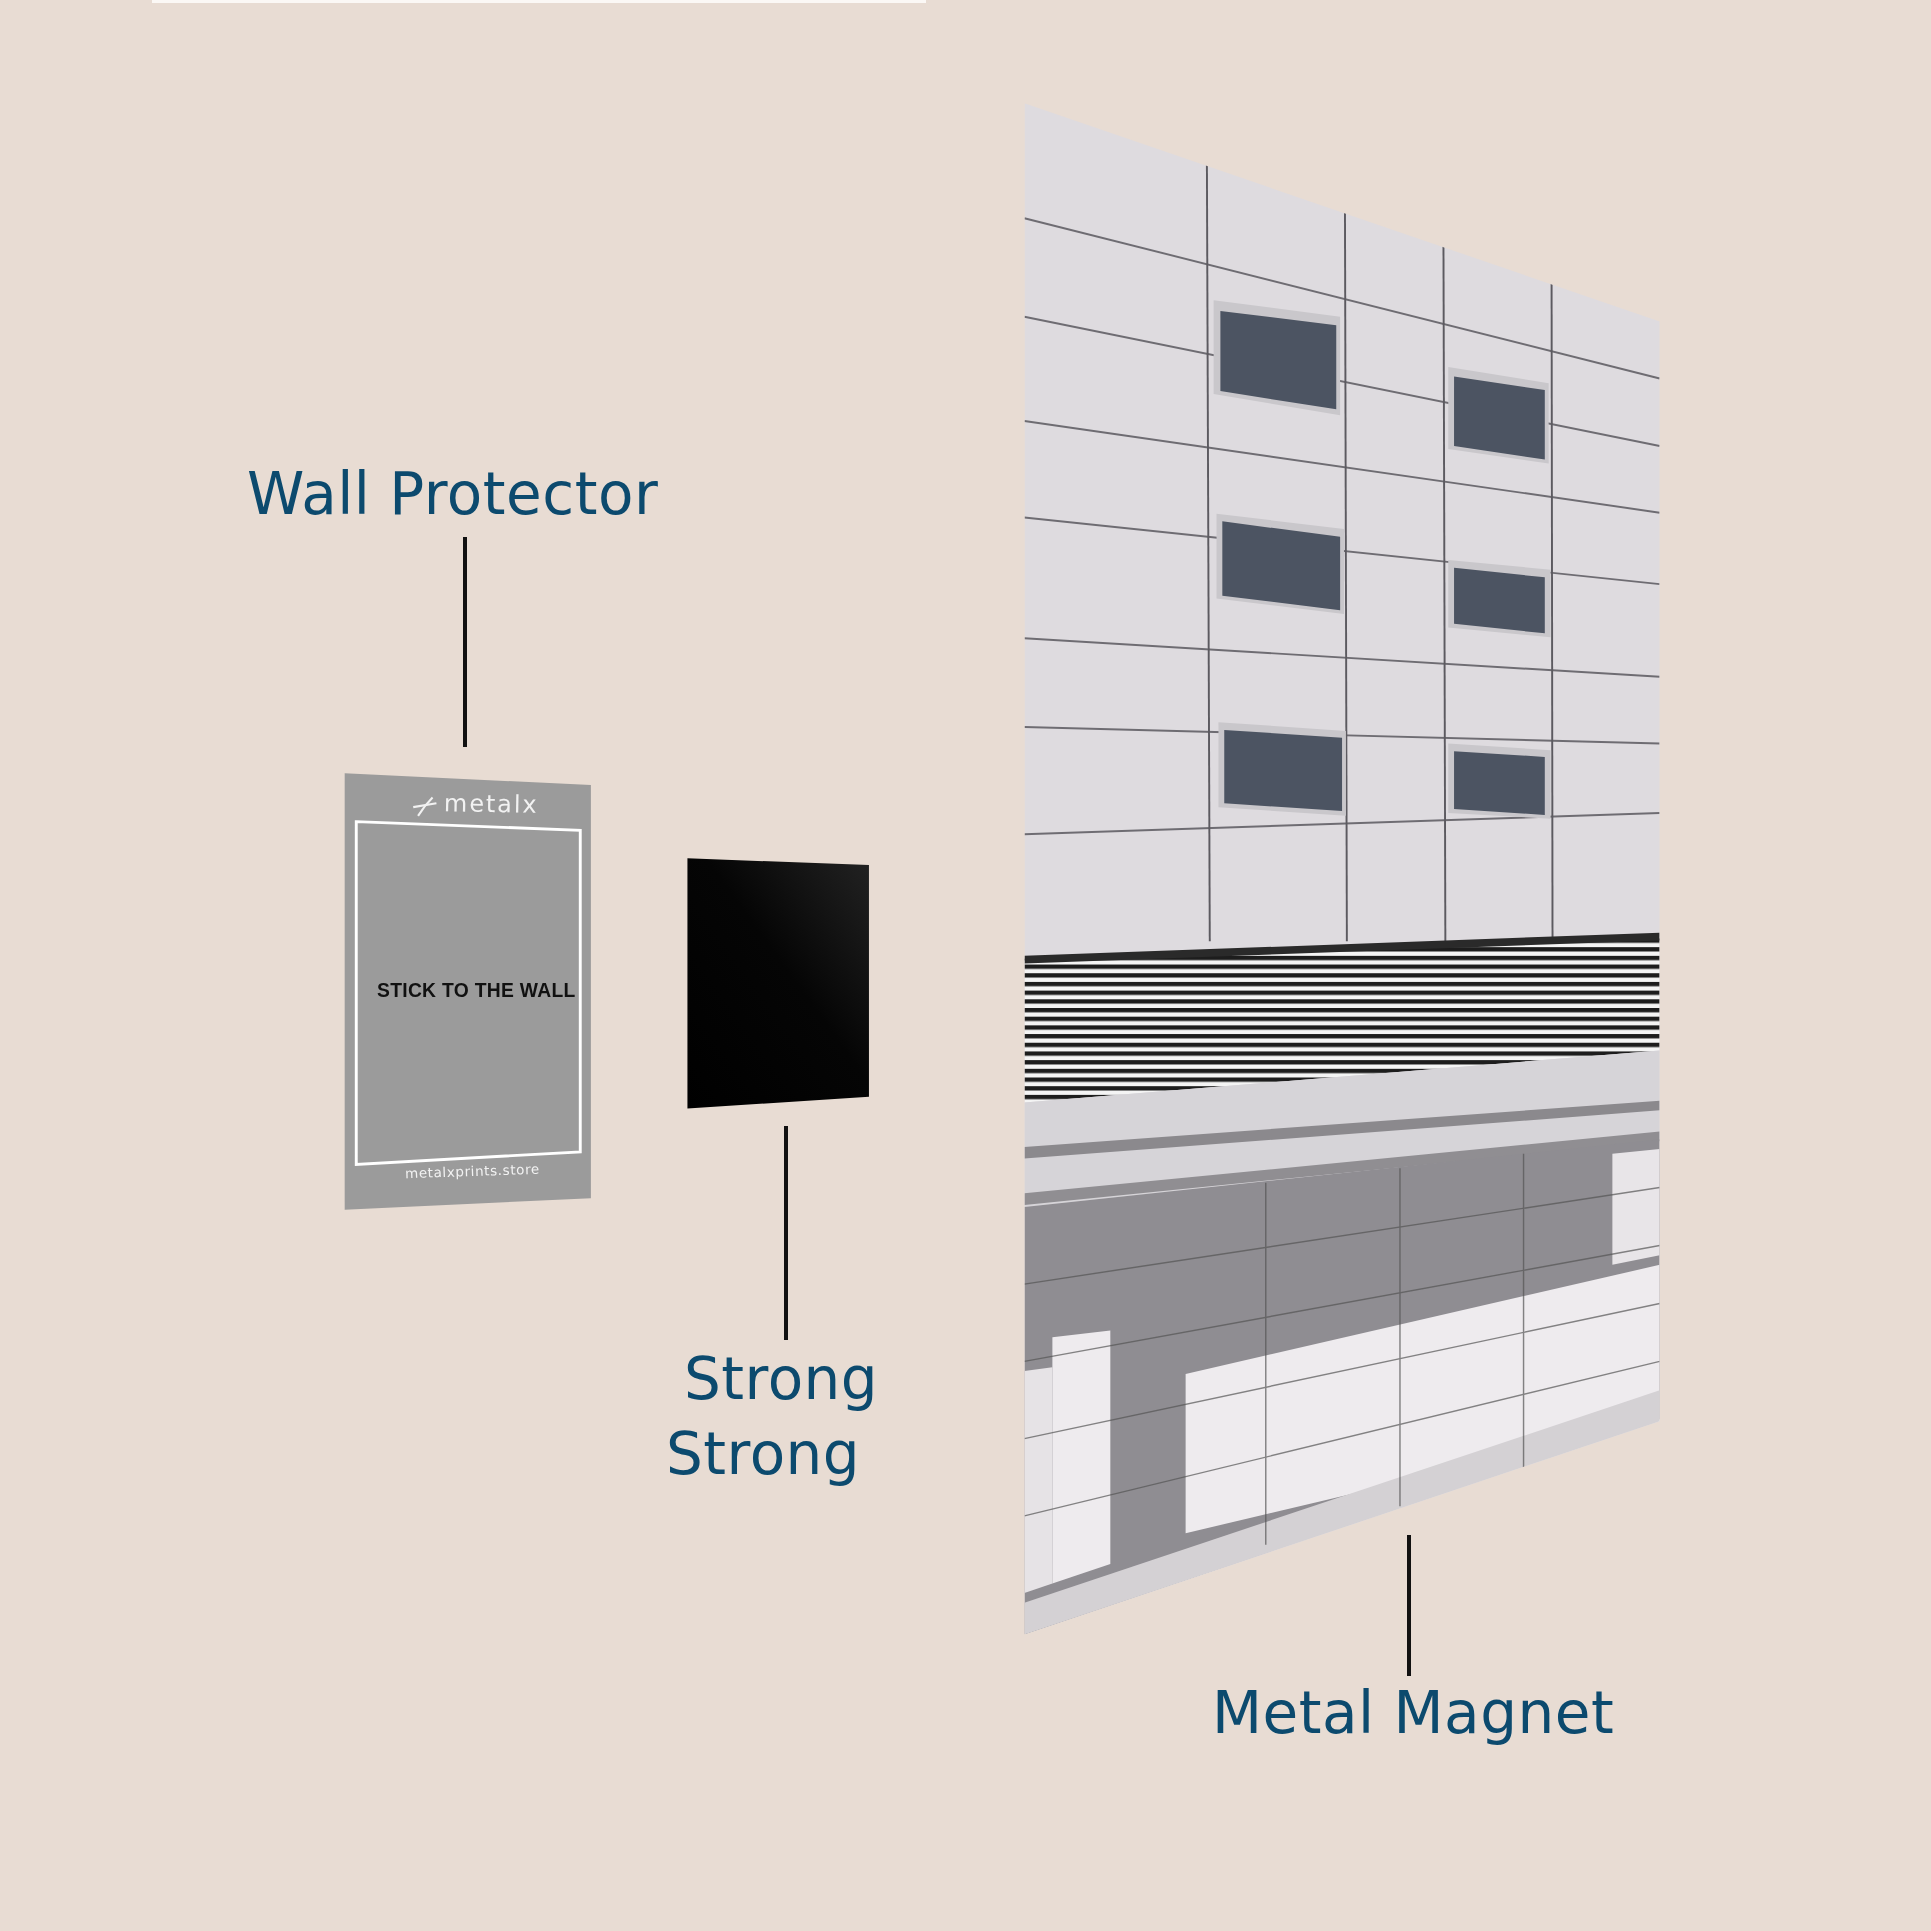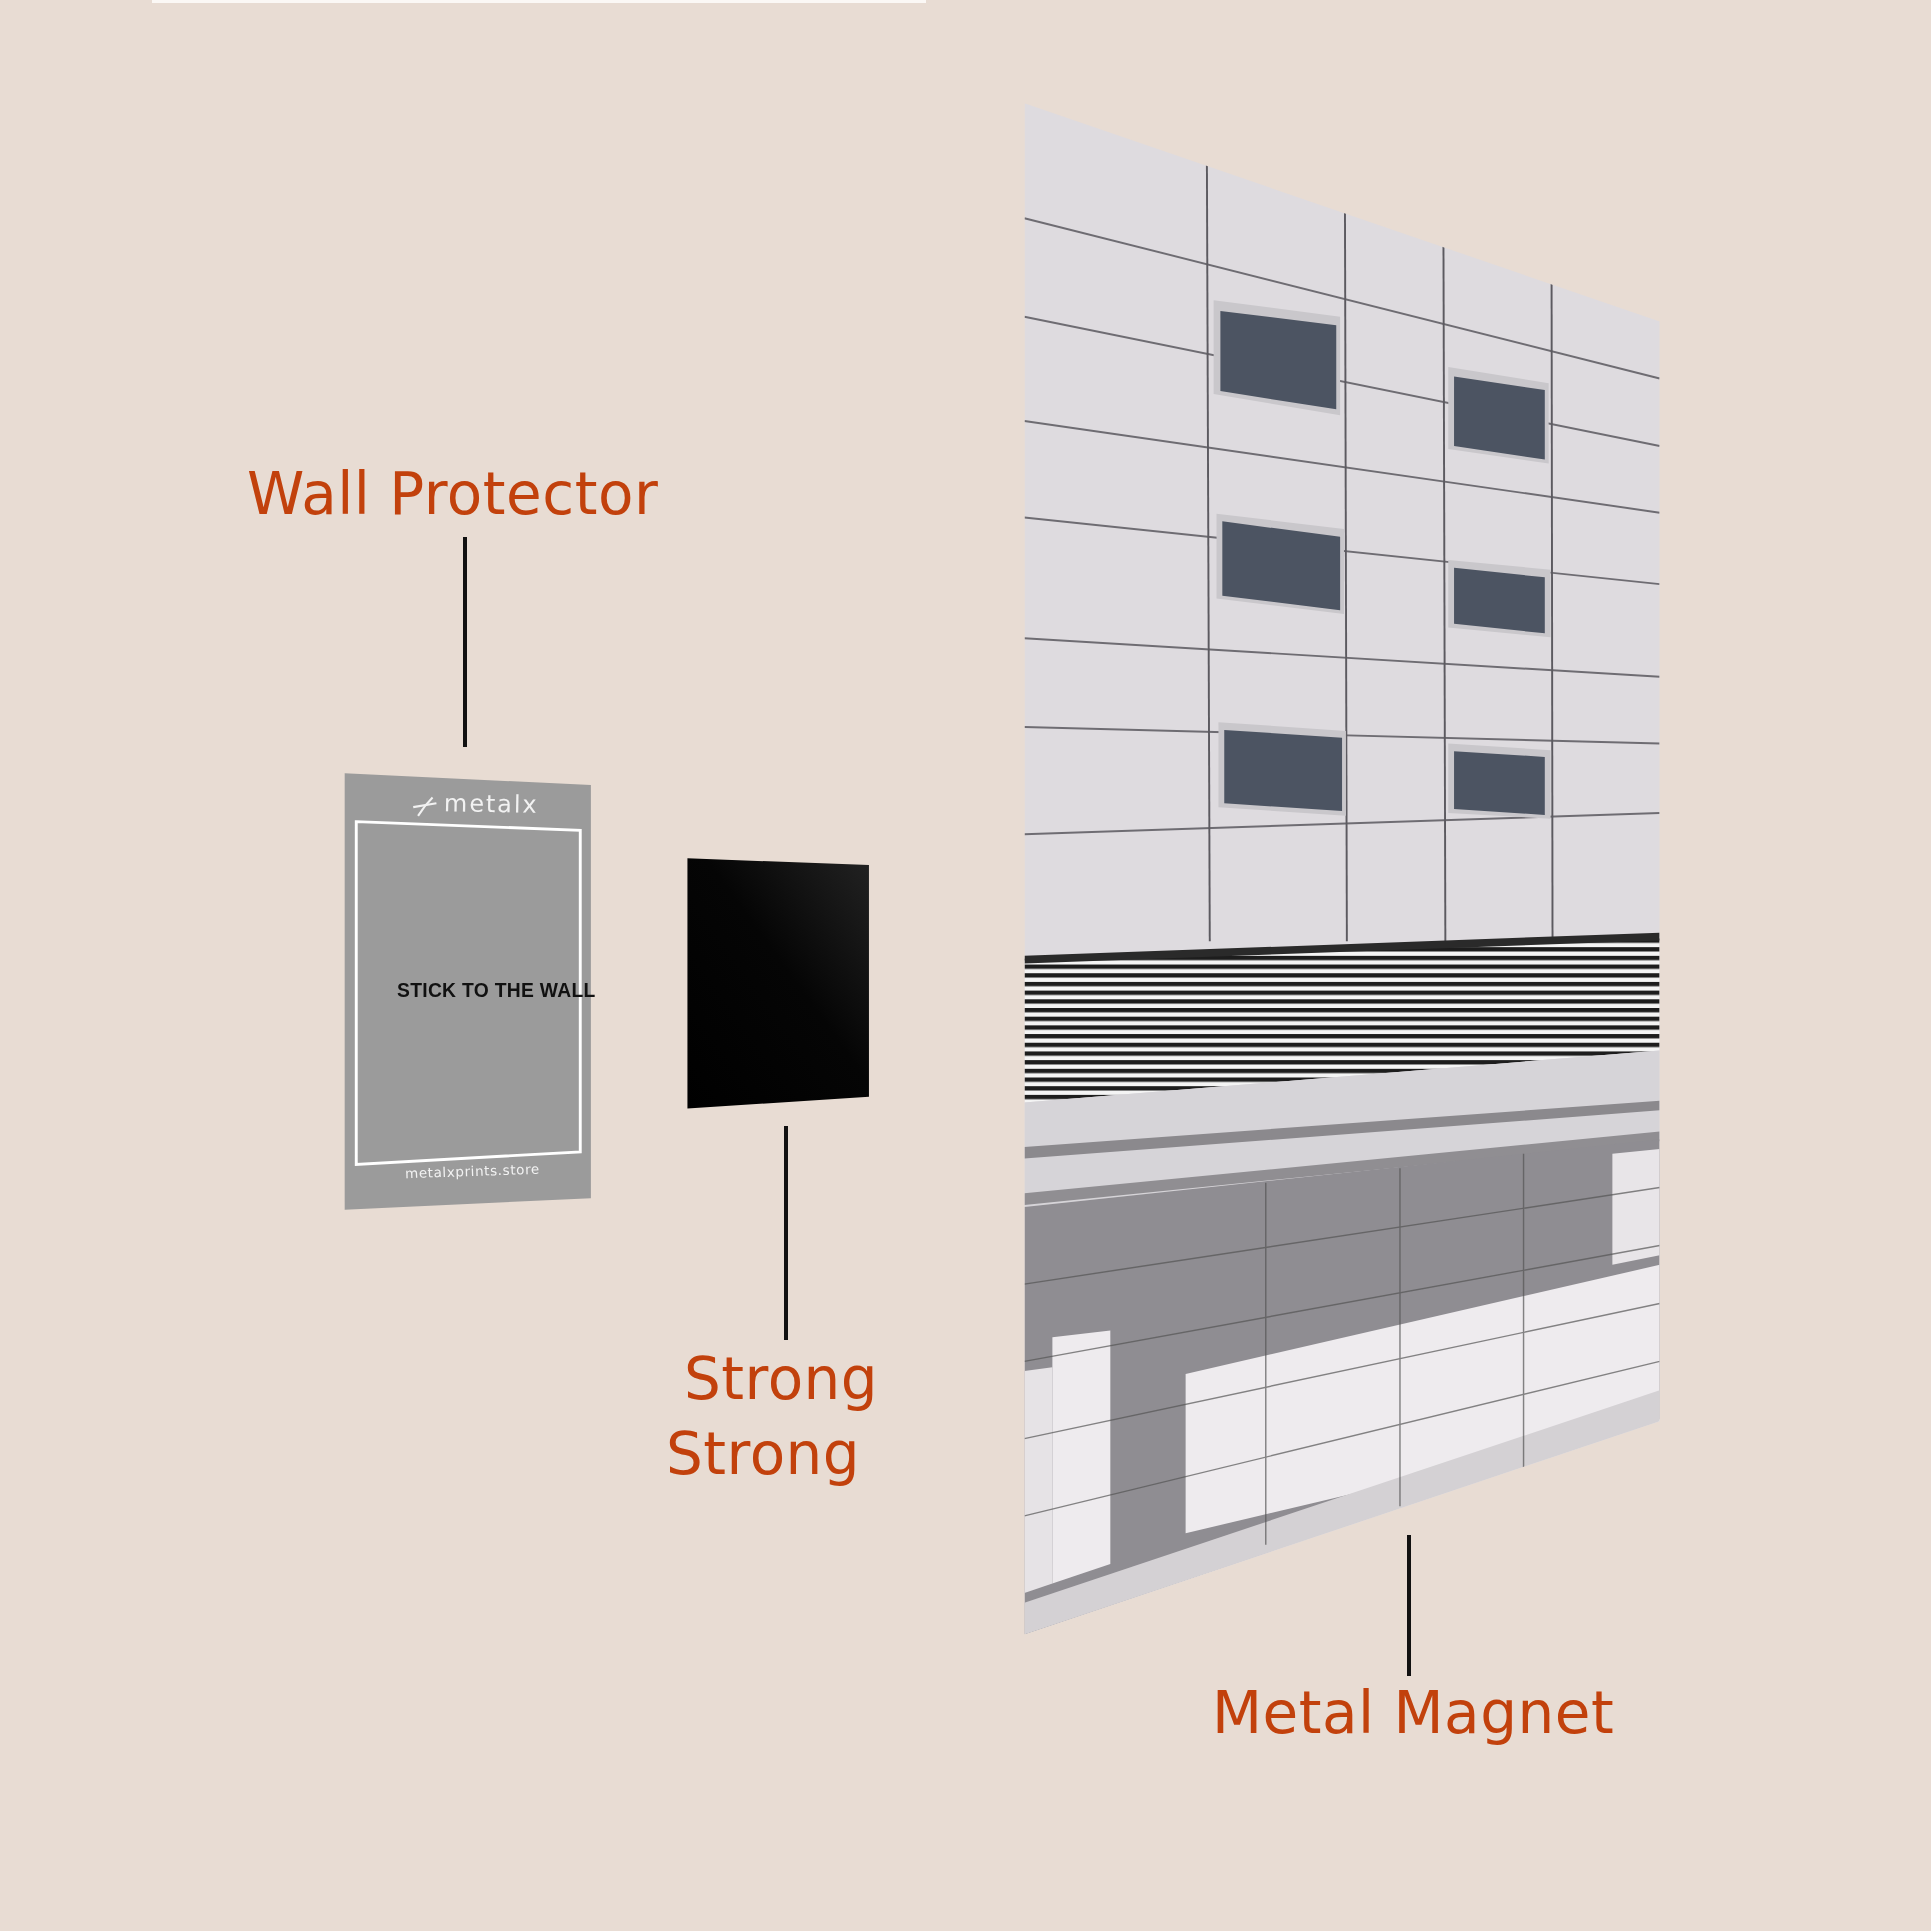--- a/index.html
+++ b/index.html
@@ -1,18 +1,18 @@
 <!DOCTYPE html>
 <html><head>
 <meta charset="utf-8">
 <style>
   html,body{margin:0;padding:0;}
   body{width:1931px;height:1931px;background:#e8dcd3;position:relative;overflow:hidden;font-family:"DejaVu Sans","Liberation Sans",sans-serif;}
   .topbar{position:absolute;left:152px;top:0;width:774px;height:2.9px;background:#fbf8f5;}
-  .label{position:absolute;color:#c2410c;font-family:"DejaVu Sans",sans-serif;font-weight:400;font-size:58px;line-height:1;letter-spacing:0.5px;white-space:nowrap;}
+  .label{position:absolute;color:#0c4a6e;font-family:"DejaVu Sans",sans-serif;font-weight:400;font-size:58px;line-height:1;letter-spacing:0.5px;white-space:nowrap;}
   .leader{position:absolute;width:3.9px;background:#111;}
   svg{position:absolute;left:0;top:0;}
 </style>
 </head>
 <body>
 
 <div class="topbar"></div>
 
 <div class="label" style="left:247px;top:465px;">Wall Protector</div>
 <div class="leader" style="left:463px;top:537px;height:210px;"></div>
@@ -26,21 +26,21 @@
 
 <svg width="1931" height="1931" viewBox="0 0 2000 2000">
   <polygon points="357,801 612,813 612,1241 357,1253" fill="#9b9b9b"></polygon>
   <polygon points="369,851 601,860 601,1193 369,1206" fill="none" stroke="#ffffff" stroke-width="3"></polygon>
   <g stroke="#f2f2f2" stroke-width="2.2" fill="none">
     <path d="M428,836 L452,832"></path>
     <path d="M433,845 Q440,834 448,826"></path>
   </g>
 </svg>
 <div style="position:absolute;left:444px;top:790px;color:#f2f2f2;font-family:'DejaVu Sans',sans-serif;font-size:24px;letter-spacing:1.9px;transform:rotate(1deg);">metalx</div>
-<div style="position:absolute;left:377px;top:980px;color:#111;font-family:'Liberation Sans',sans-serif;font-weight:700;font-size:19.3px;letter-spacing:0.3px;margin-left:20px;">STICK TO THE WALL</div>
+<div style="position:absolute;left:377px;top:980px;color:#111;font-family:'Liberation Sans',sans-serif;font-weight:700;font-size:19.3px;letter-spacing:0.3px;">STICK TO THE WALL</div>
 <div style="position:absolute;left:405px;top:1163px;color:#f2f2f2;font-family:'DejaVu Sans',sans-serif;font-size:13.5px;letter-spacing:0.6px;transform:rotate(-2deg);">metalxprints.store</div>
 
 <svg width="1931" height="1931" viewBox="0 0 2000 2000">
   <defs>
     <linearGradient id="mg" x1="1" y1="0" x2="0" y2="1">
       <stop offset="0" stop-color="#222"></stop>
       <stop offset="0.45" stop-color="#050505"></stop>
       <stop offset="1" stop-color="#000"></stop>
     </linearGradient>
   </defs>

